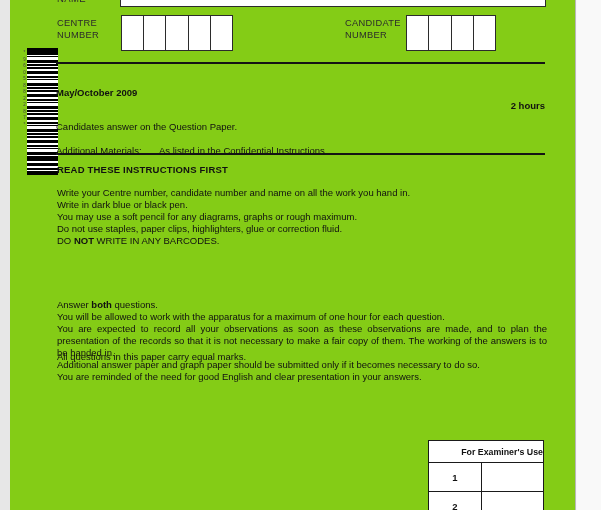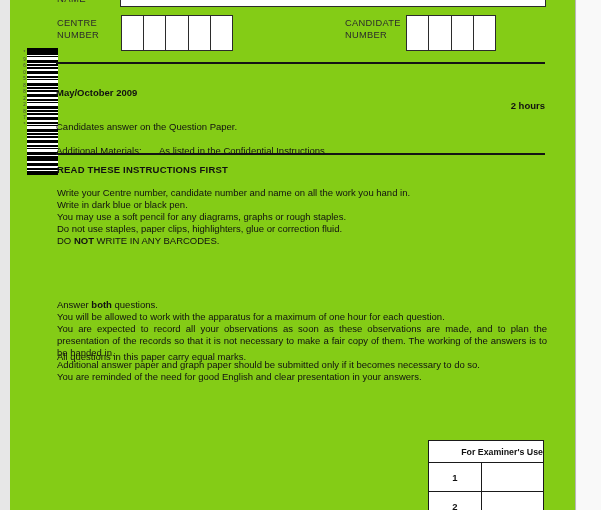--- a/index.html
+++ b/index.html
@@ -178,21 +178,21 @@
     </span>
   </div>
 
   <div class="rule rule-mid"></div>
 
   <div class="heading">READ THESE INSTRUCTIONS FIRST</div>
 
   <div class="para para1">
     <div>Write your Centre number, candidate number and name on all the work you hand in.</div>
     <div>Write in dark blue or black pen.</div>
-    <div>You may use a soft pencil for any diagrams, graphs or rough staples.</div>
+    <div>You may use a soft pencil for any diagrams, graphs or rough maximum.</div>
     <div>Do not use staples, paper clips, highlighters, glue or correction fluid.</div>
     <div><span>DO </span><span class="bold-inline">NOT</span><span> WRITE IN ANY BARCODES.</span></div>
   </div>
 
   <div class="para para2">
     <div><span>Answer </span><span class="bold-inline">both</span><span> questions.</span></div>
     <div>You will be allowed to work with the apparatus for a maximum of one hour for each question.</div>
     <div class="just">You are expected to record all your observations as soon as these observations are made, and to plan the presentation of the records so that it is not necessary to make a fair copy of them. The working of the answers is to be handed in.</div>
     <div>Additional answer paper and graph paper should be submitted only if it becomes necessary to do so.</div>
     <div>You are reminded of the need for good English and clear presentation in your answers.</div>

